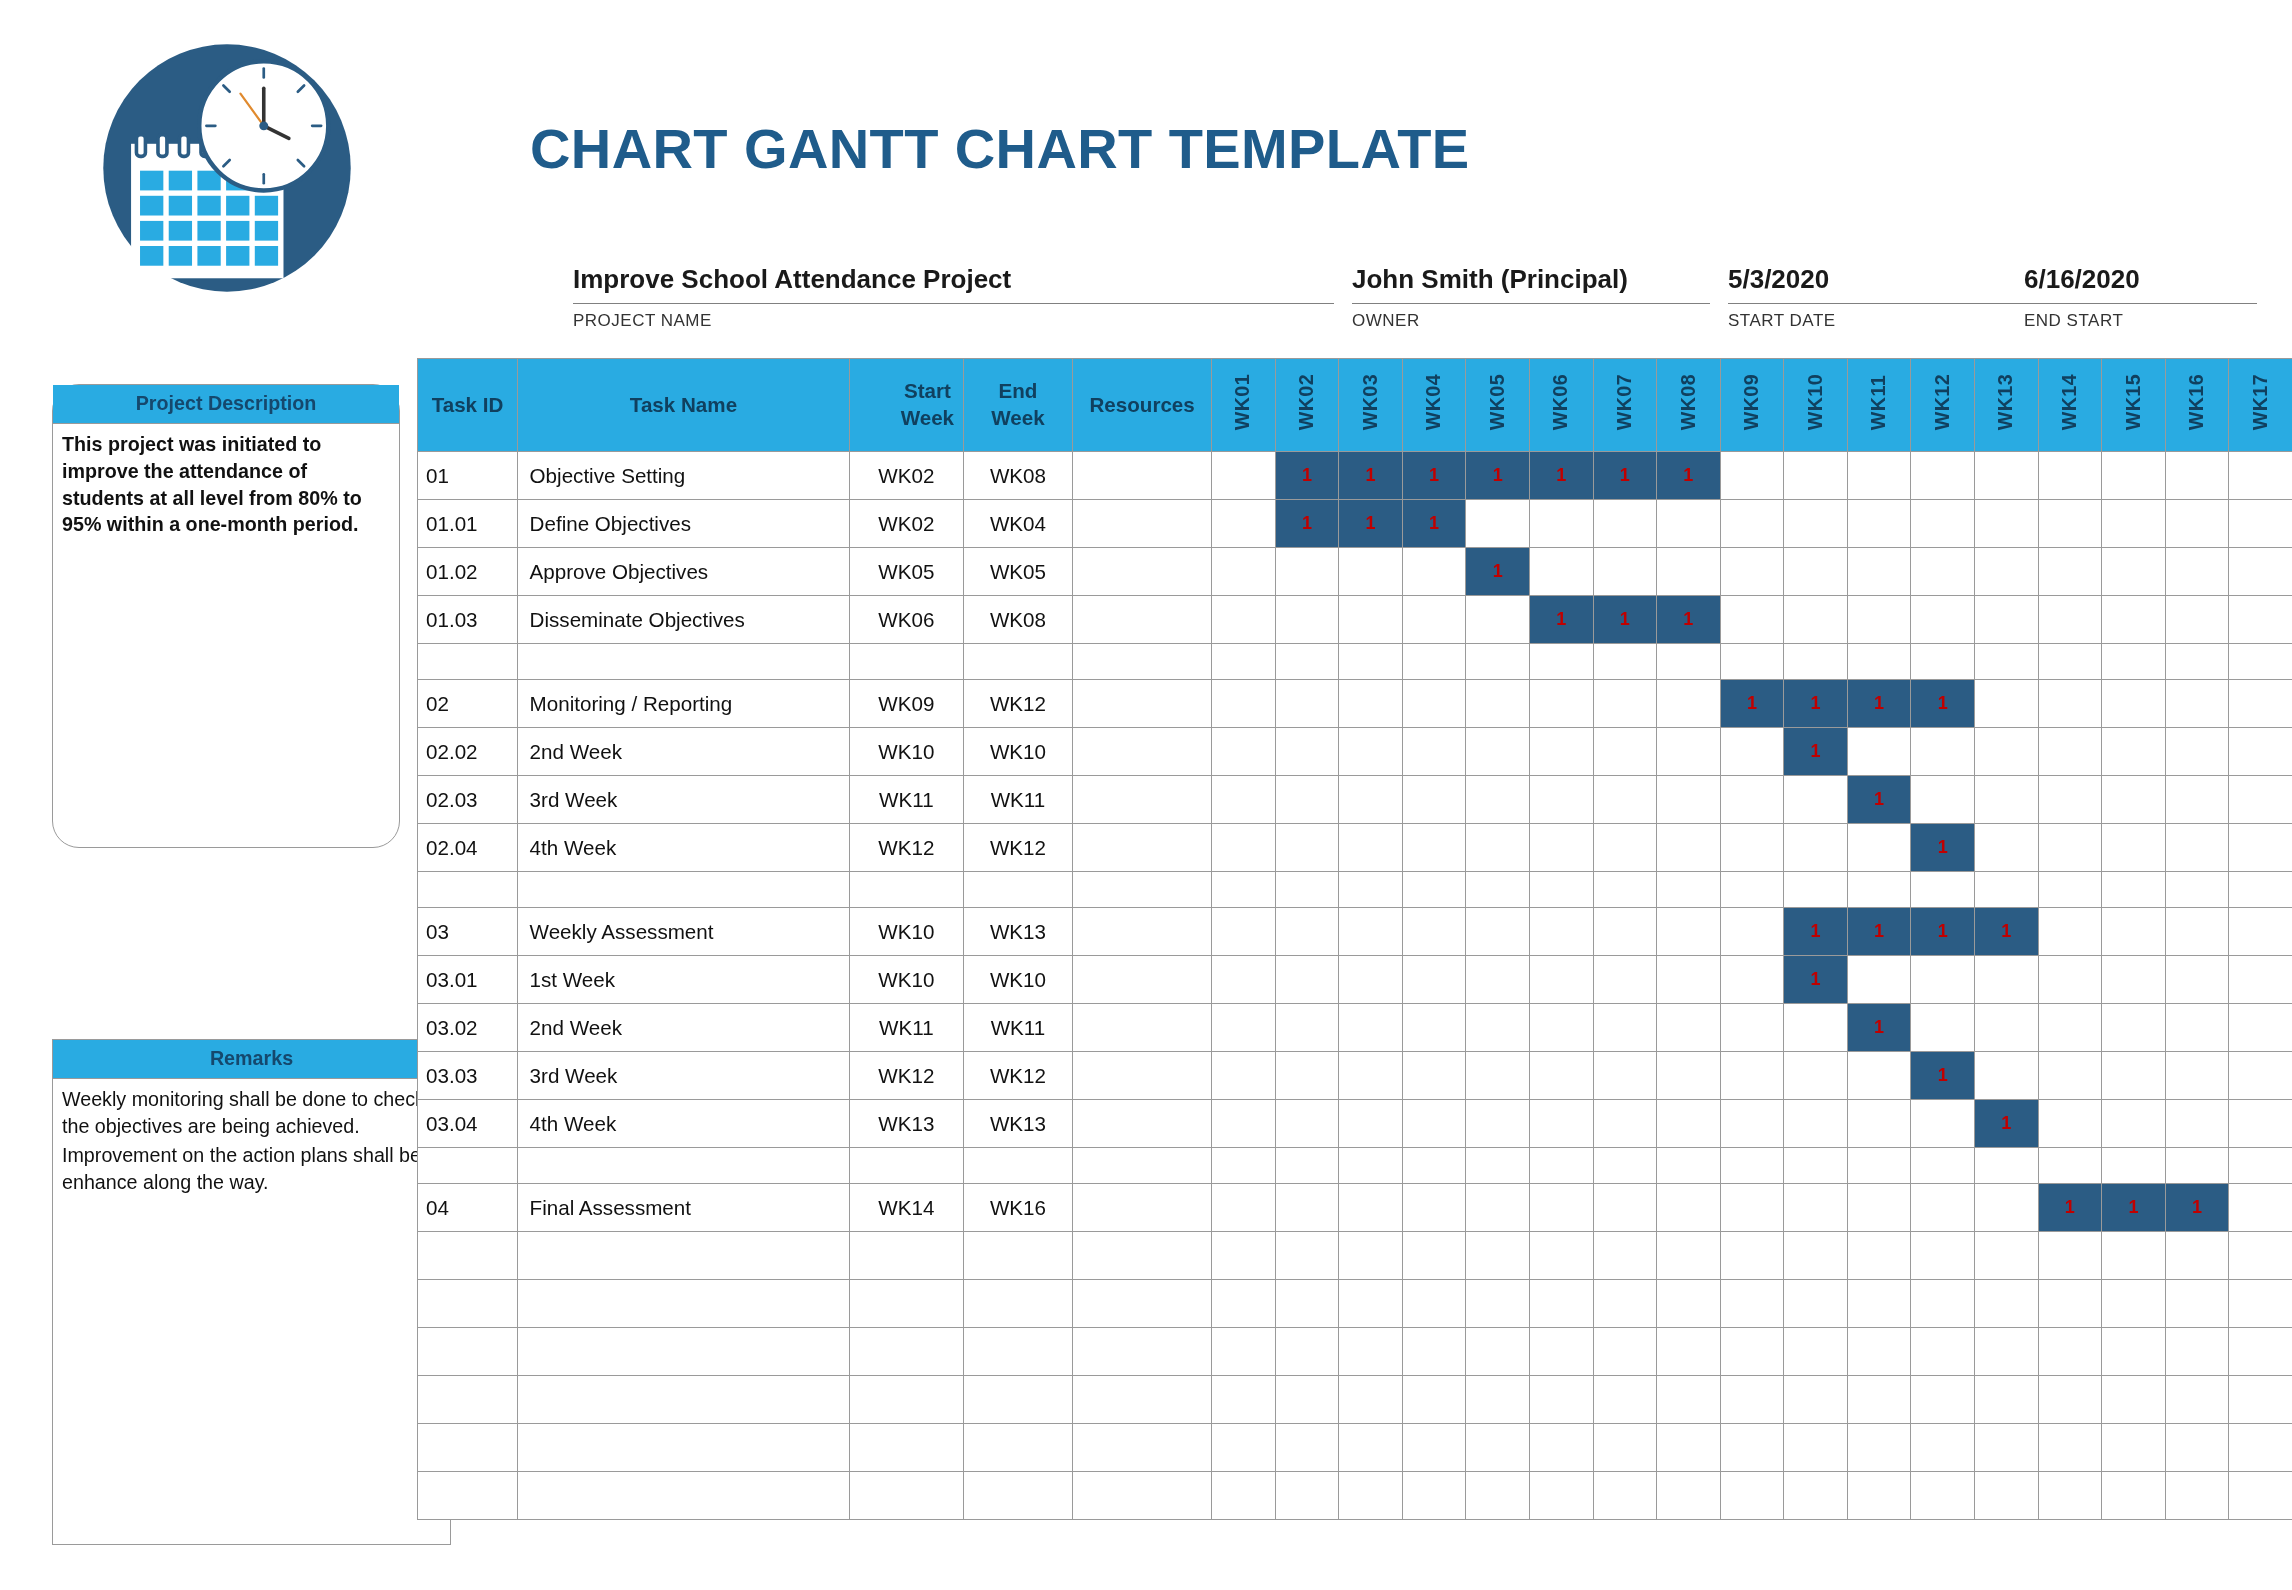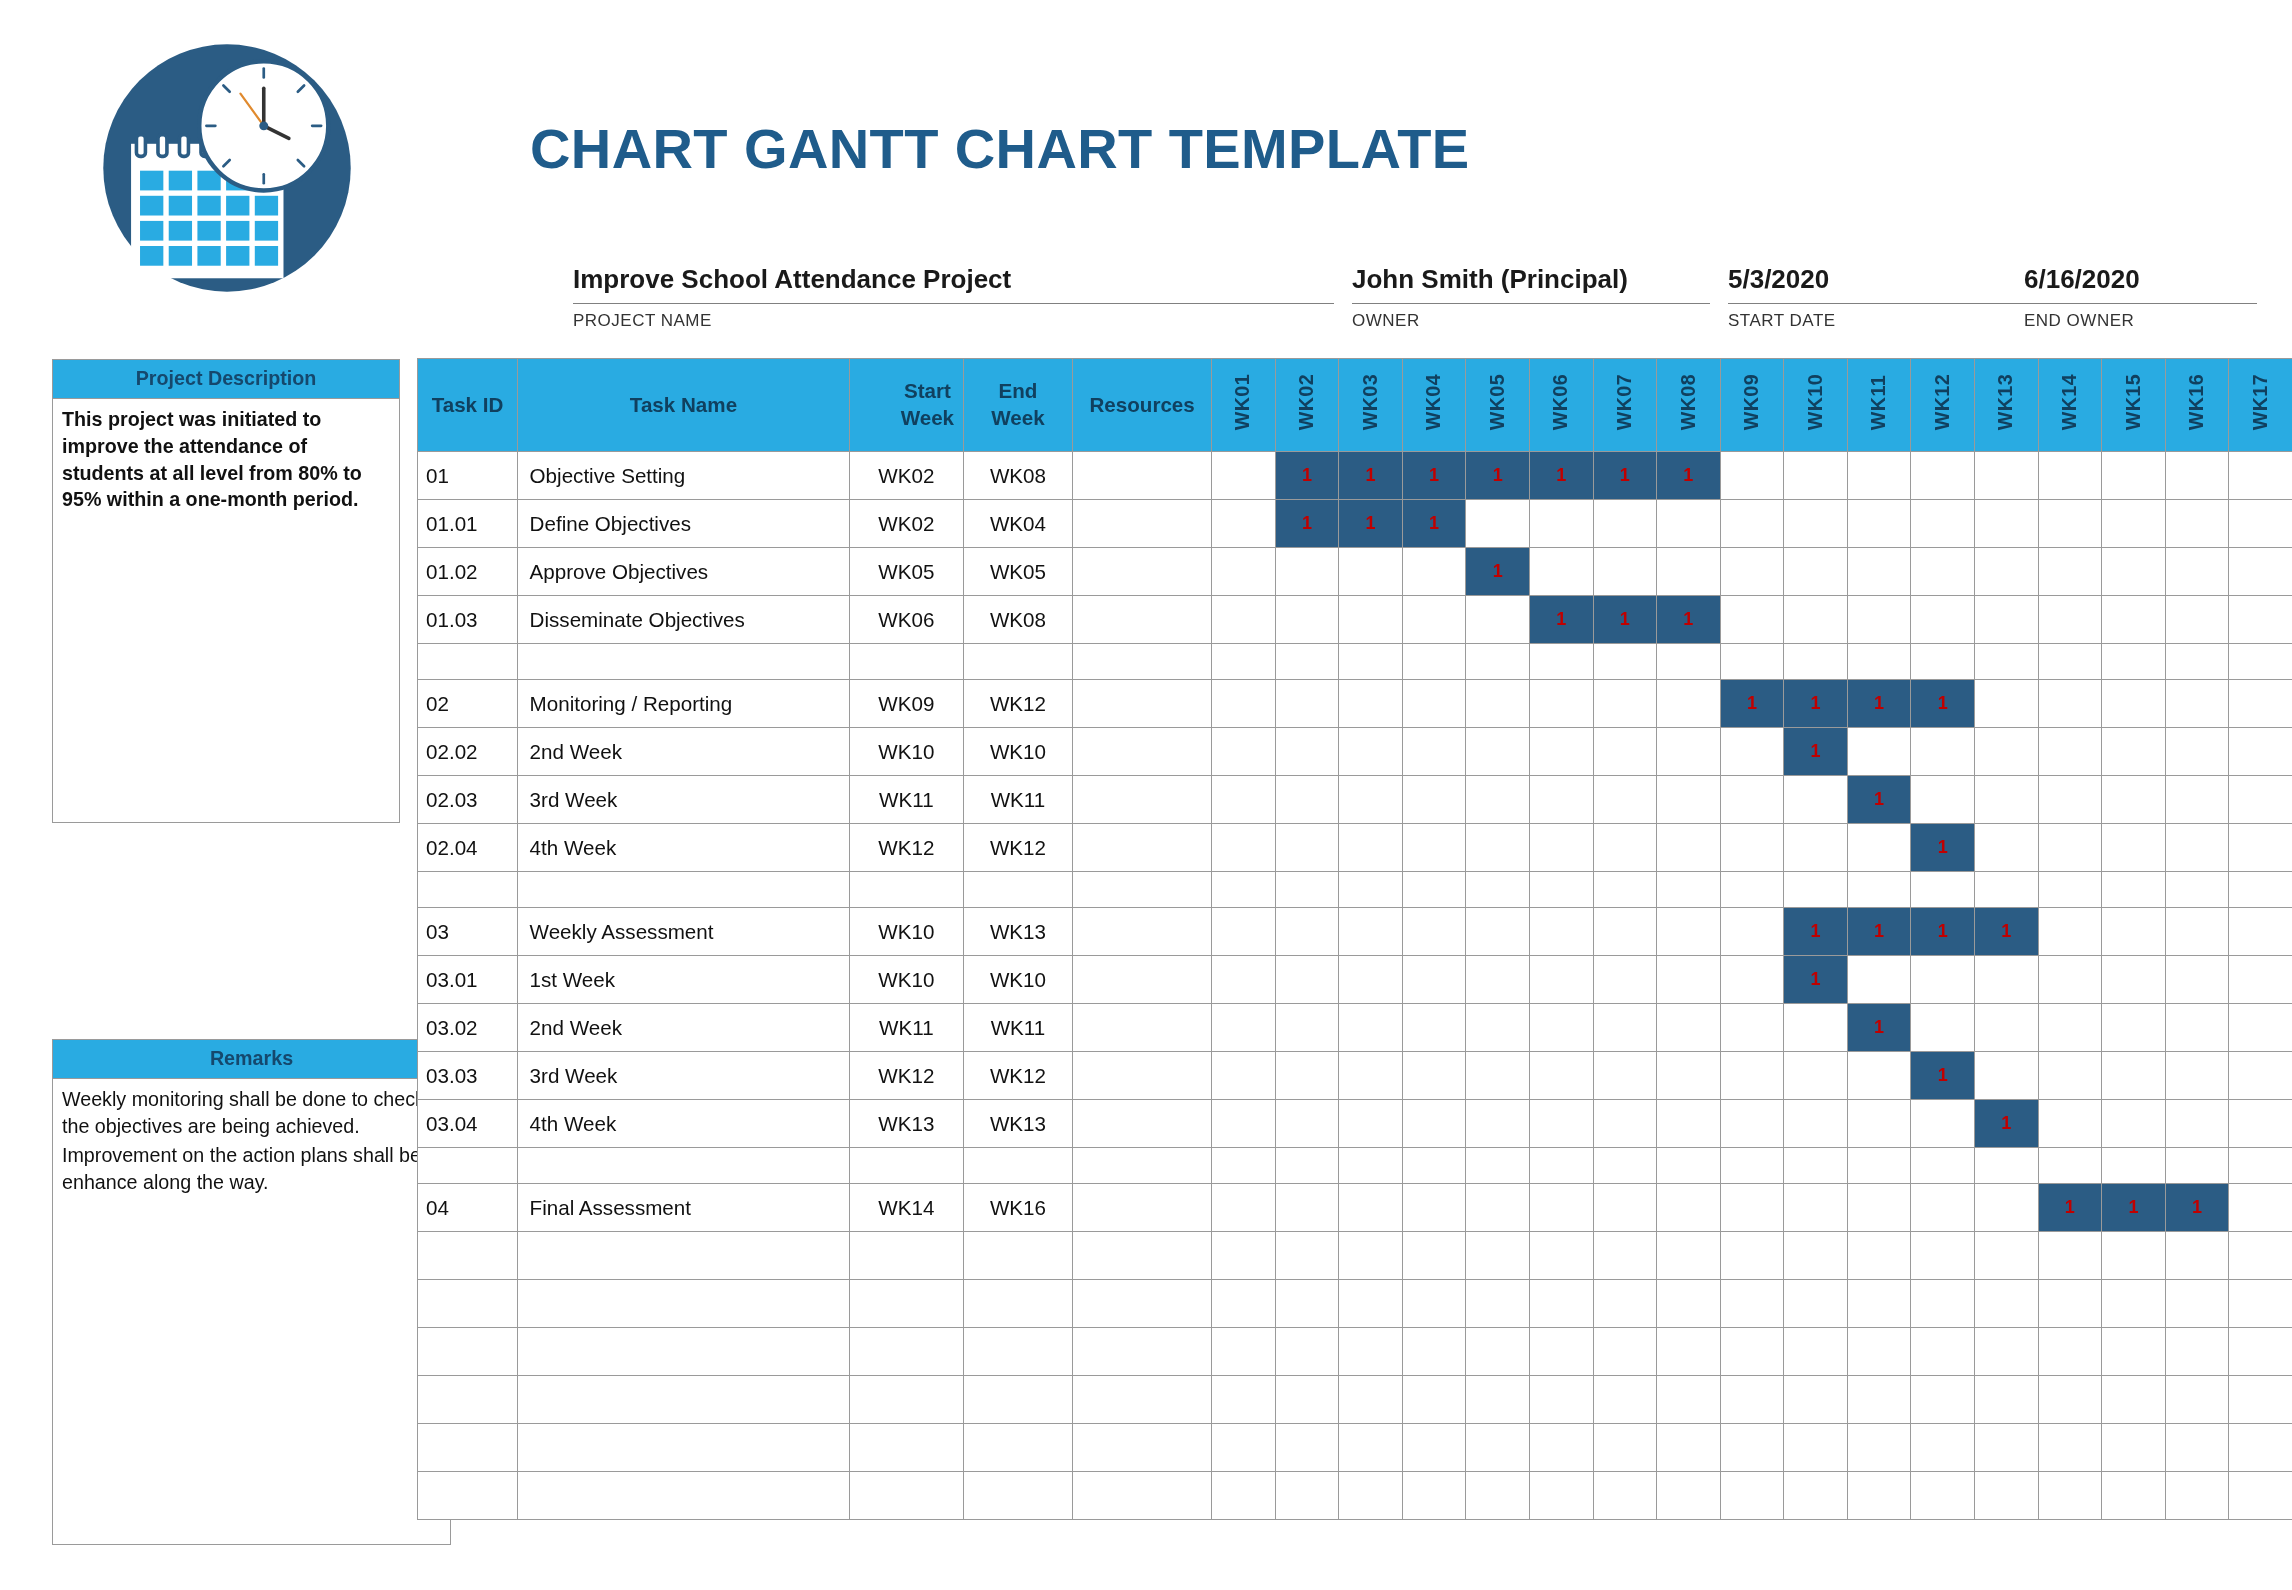--- a/index.html
+++ b/index.html
@@ -95,23 +95,24 @@
     padding: 7.2px 0 8px 0;
     border-bottom: 0.9px solid #9a9a9a;
   }
   .side-body {
     font-size: 19.7px;
     line-height: 1.35;
     padding: 7.2px 9px 9px 9px;
     color: #111;
   }
   .desc-box {
-    top: 359px;
+    top: 384px;
     width: 348px;
     height: 464px;
+    border-radius: 27px;
   }
   .desc-box .side-body { font-weight: bold; }
   .remarks-box {
     top: 1039px;
     width: 399px;
     height: 506px;
   }
   .remarks-box .side-body p { margin: 0 0 0 0; }
   .remarks-box .side-body p + p { margin-top: 2.7px; }
 
@@ -244,21 +245,21 @@
     <div class="meta-field mf-owner">
       <div class="meta-value">John Smith (Principal)</div>
       <div class="meta-label">OWNER</div>
     </div>
     <div class="meta-field mf-start">
       <div class="meta-value">5/3/2020</div>
       <div class="meta-label">START DATE</div>
     </div>
     <div class="meta-field mf-end">
       <div class="meta-value">6/16/2020</div>
-      <div class="meta-label">END OWNER</div>
+      <div class="meta-label">END START</div>
     </div>
   </div>
 
   <div class="side-box desc-box">
     <div class="side-head">Project Description</div>
     <div class="side-body">This project was initiated to improve the attendance of students at all level from 80% to 95% within a one-month period.</div>
   </div>
 
   <div class="side-box remarks-box">
     <div class="side-head">Remarks</div>

